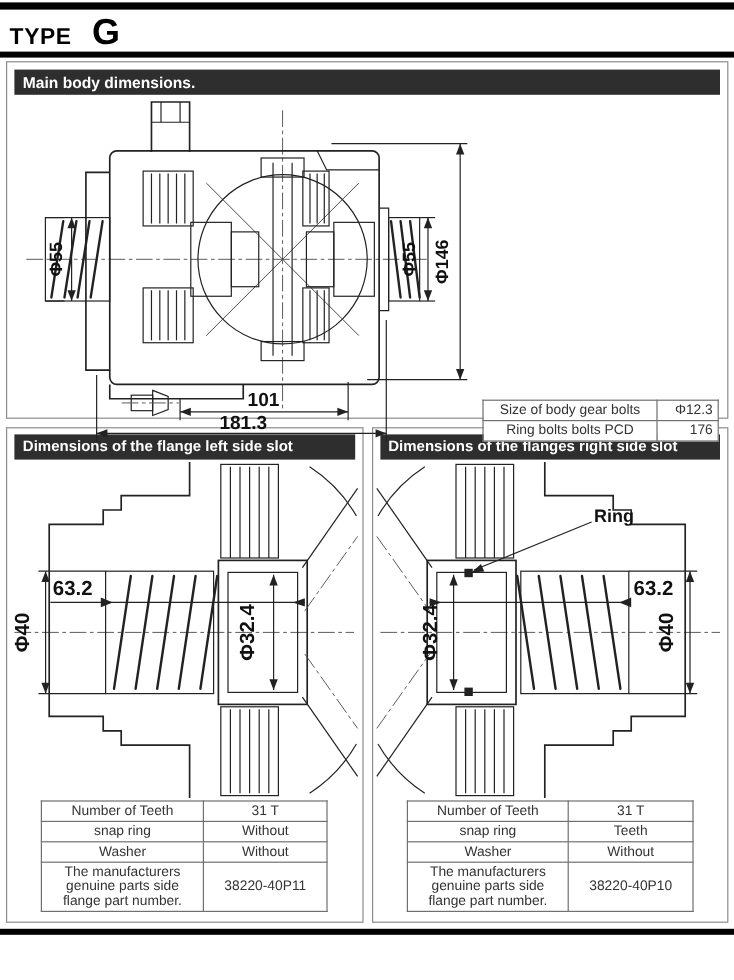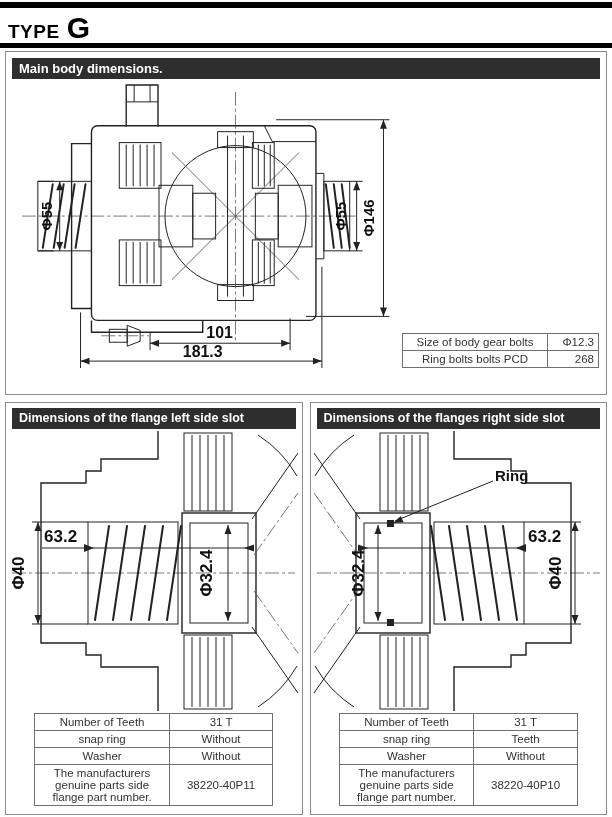--- a/index.html
+++ b/index.html
@@ -1,25 +1,25 @@
 <!DOCTYPE html>
 <html><head>
 <meta charset="utf-8">
 <style>
   html,body{margin:0;padding:0;background:#ffffff;}
   body{width:612px;height:817px;font-family:"Liberation Sans","DejaVu Sans",sans-serif;position:relative;overflow:hidden;}
   .bar{background:#000;width:612px;}
   .topbar{height:6px;margin-top:2px;}
   .midbar{height:5px;}
   .bottombar{height:5px;margin-top:5px;}
-  .type-row{height:32px;padding:3px 0 0 8px;display:flex;align-items:baseline;gap:7px;}
+  .type-row{height:32px;padding:3px 0 0 8px;display:flex;align-items:baseline;gap:17px;}
   .type-label{font-size:19px;font-weight:bold;letter-spacing:.5px;color:#000;}
   .type-value{font-size:30px;font-weight:bold;color:#000;}
   section.panel{border:1px solid #8c8c8c;background:#fff;}
-  .main-section{margin:3px 5px 0 5px;height:344px;box-sizing:border-box;}
+  .main-section{margin:3px 5px 0 5px;height:298px;box-sizing:border-box;}
   .sec-header{margin:6px 6px 3px 6px;height:21px;line-height:21px;background:#2e2e2e;color:#fff;font-size:13px;font-weight:bold;padding-left:7px;}
   .drawing-wrap{position:relative;height:294px;}
   table.spec{border-collapse:collapse;color:#333;font-size:11.5px;}
   table.spec td{border:1px solid #707070;text-align:center;vertical-align:middle;padding:2px 4px;background:#fff;}
   .main-spec{position:absolute;right:7px;bottom:8px;}
   .main-spec td.lbl{width:136px;}
   .main-spec td.val{width:42px;text-align:right;}
   .flange-row{display:flex;gap:7px;margin:7px 5px 0 5px;}
   .flange-section{flex:1;box-sizing:border-box;}
   .flange-section .sec-header{margin:5px 6px 2px 6px;font-size:12.5px;}
@@ -165,21 +165,21 @@
       </g>
     </svg>
     <table class="spec main-spec">
       <tbody>
           <tr>
         <td class="lbl">Size of body gear bolts</td>
         <td class="val">Φ12.3</td>
       </tr>
       <tr>
         <td class="lbl">Ring bolts bolts PCD</td>
-        <td class="val">268</td>
+        <td class="val">176</td>
       </tr>
     </tbody>
       </table>
   </div>
 </section>
 
 <div class="flange-row">
 
   <section class="panel flange-section">
     <div class="sec-header">Dimensions of the flange left side slot</div>

